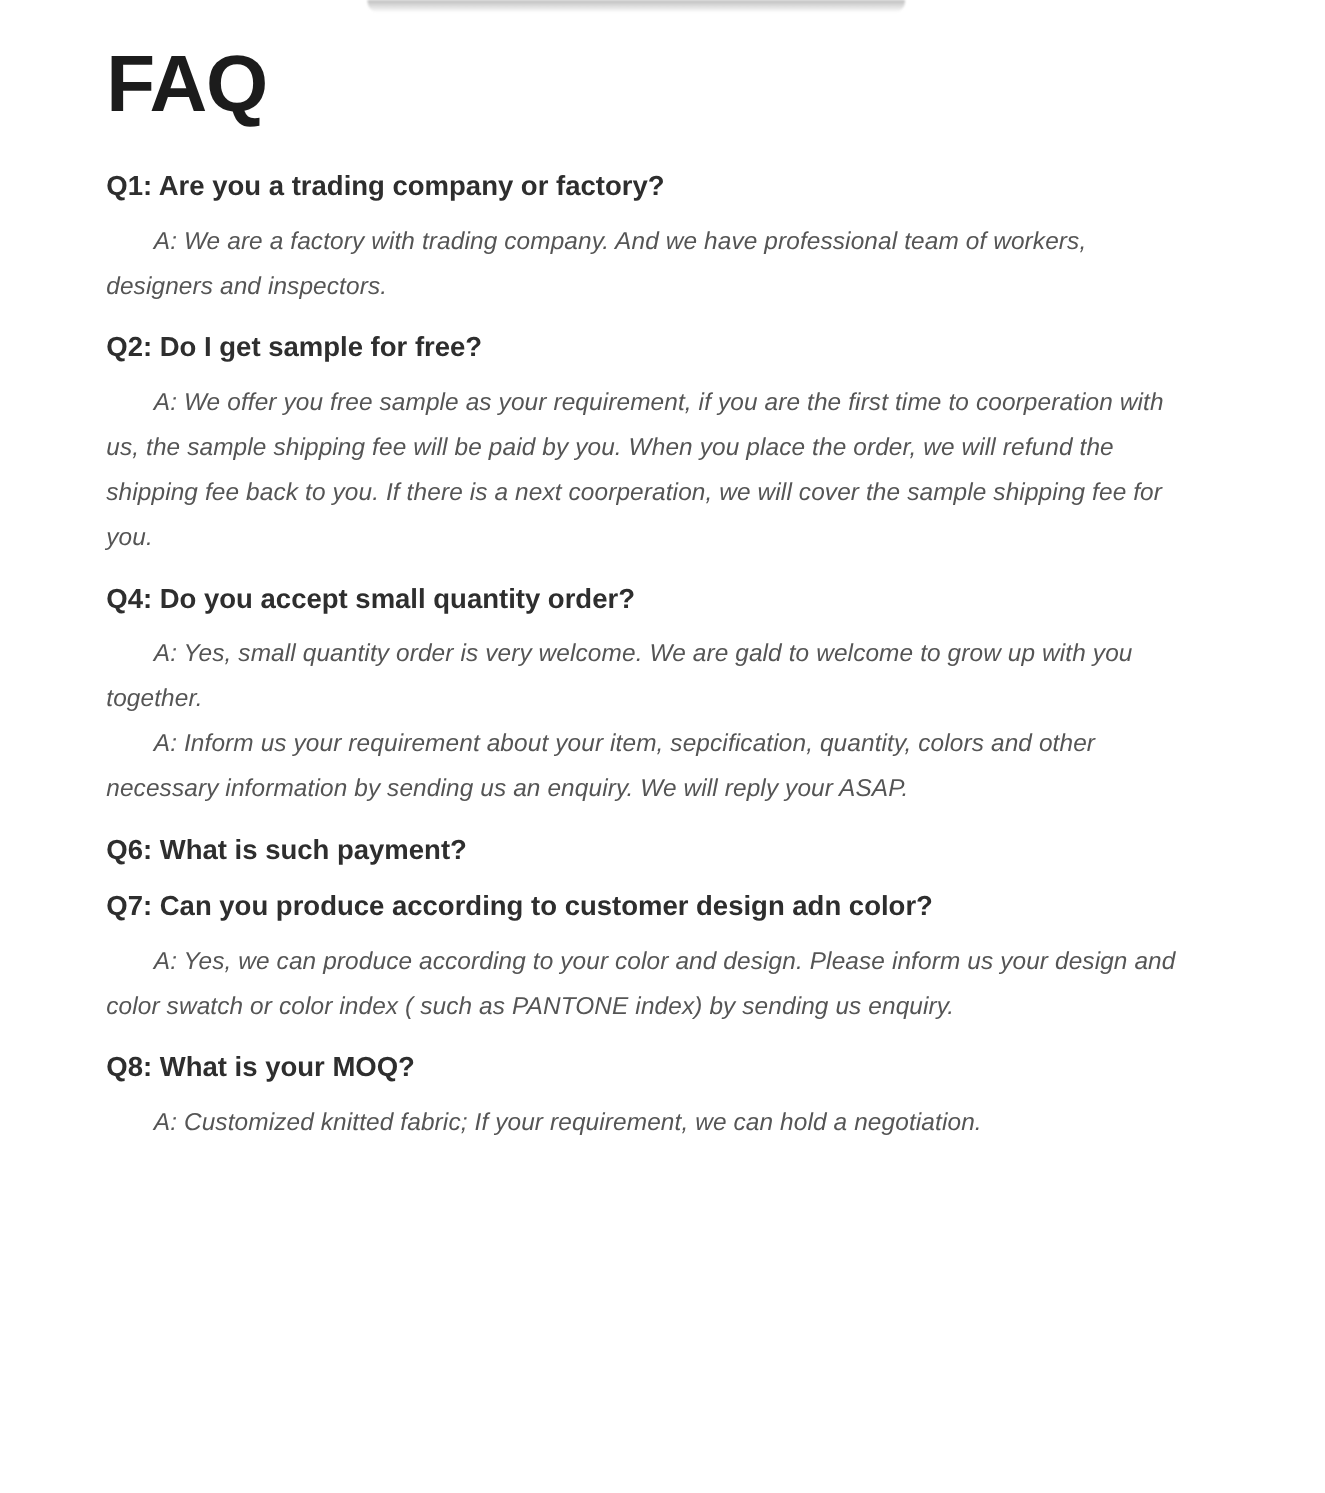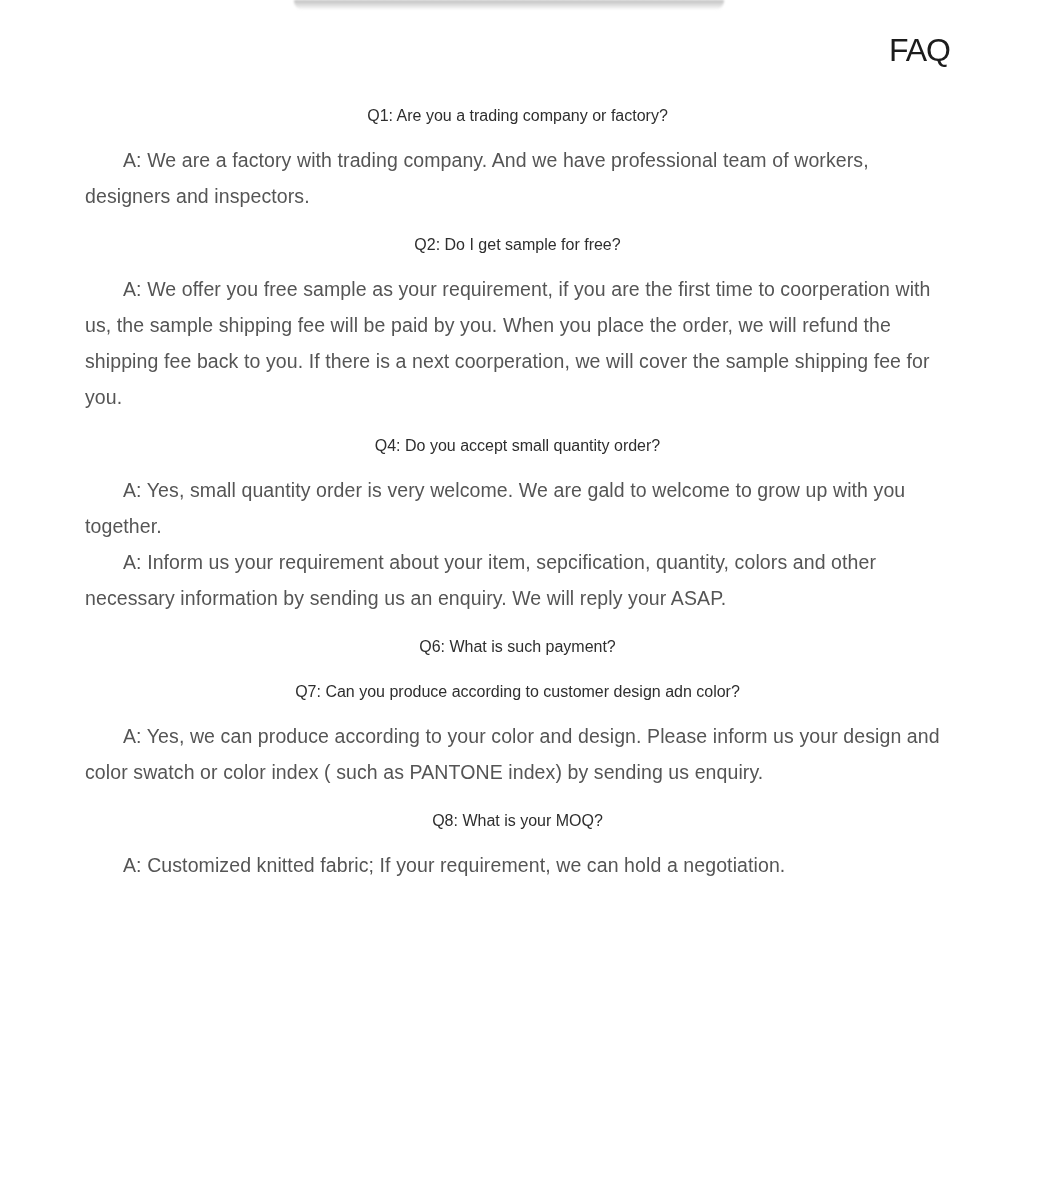--- a/index.html
+++ b/index.html
@@ -30,45 +30,44 @@
     width: 430px;
     height: 10px;
     background: linear-gradient(to bottom, var(--top_bar), rgba(255,255,255,0));
     border-radius: 0 0 9px 9px;
     filter: blur(1px);
   }
   .content {
     padding: 30px 110px 0 85px;
   }
   h1.page-title {
-    font-size: 32px;
-    font-weight: normal;
+    font-size: 64px;
+    font-weight: bold;
     letter-spacing: -1px;
     color: var(--title);
     line-height: 1.05;
     margin: 4px 0 34px 0;
-    text-align: right;
   }
   .faq-item h2 {
-    font-size: 16px;
-    font-weight: normal;
+    font-size: 22px;
+    font-weight: bold;
     color: var(--heading);
     line-height: 28px;
     margin: 17px 0 12px 0;
     white-space: pre-wrap; 
-    text-align: center;
   }
   .faq-item p {
     font-size: 19.5px;
     font-weight: normal;
     color: var(--body);
     line-height: 36px;
     text-indent: 38px;
     margin: 0;
     letter-spacing: 0.1px;
+    font-style: italic;
   }
 </style>
 </head>
 <body>
 
 <div class="page">
   <div class="top-artifact"></div>
 
   <div class="content">
     <h1 class="page-title">FAQ</h1>

